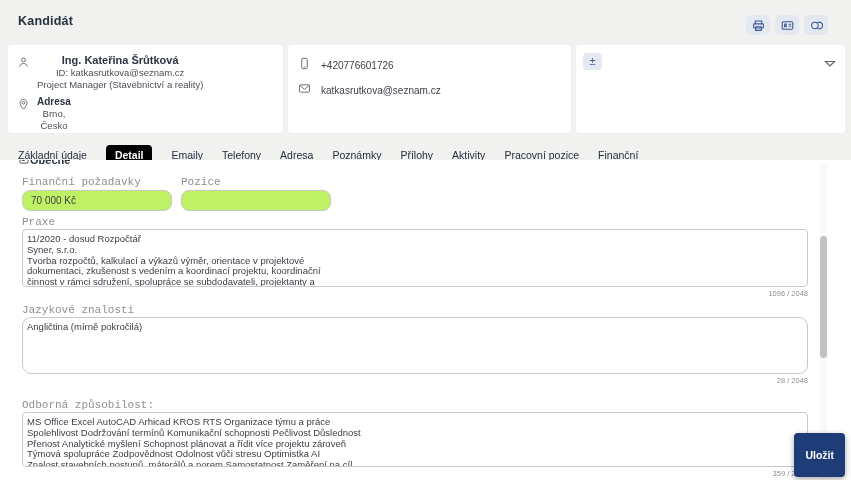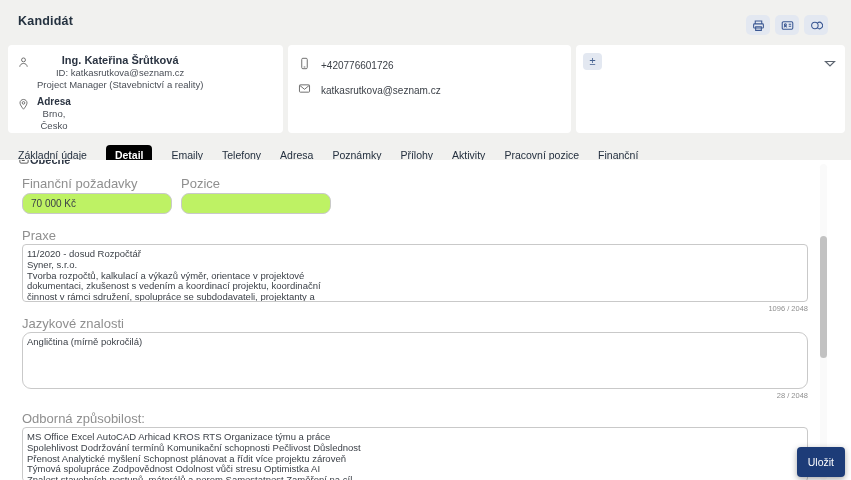--- a/index.html
+++ b/index.html
@@ -40,40 +40,40 @@
   .tab.active { background:#000000; color:#fff; padding:4px 9px; border-radius:4px; font-weight:bold; }
 
   
   .content { position:absolute; left:0; top:160px; right:0; bottom:0; background:#fff; overflow:hidden; }
   .section-head { margin:-7px 0 0 18px; display:flex; align-items:center; gap:0;
                   font-size:11px; font-weight:bold; color:#2b3442; }
   .section-head .ic { color:#555; }
 
   .fields-row { margin:9px 43px 0 22px; display:flex; gap:9px; }
   .field { display:flex; flex-direction:column; }
-  .flabel { font-size:13px; color:#8f8f8f; margin-bottom:2px; }
+  .flabel { font-size:11px; color:#8f8f8f; margin-bottom:2px;font-family:Liberation Mono, monospace; }
   .field input { width:150px; height:21px; border:1px solid #c9c9c9; border-radius:8px;
                  font-size:10px; color:#3c4148; padding:0 8px; font-family:inherit; background:#bef264; }
 
   .ta-group { margin:0 43px 0 22px; }
   .ta-group textarea { display:block; width:100%; border:1px solid #c9c9c9; border-radius:4px;
                        font-size:9.5px; line-height:10.8px; color:#3c4148; padding:4px 4px;
                        resize:none; font-family:inherit; overflow:hidden; background:#fff; }
   .counter { text-align:right; font-size:7.5px; color:#8f8f8f; margin-top:2px; height:9px; }
-  .mt-praxe { margin-top:12px; }
+  .mt-praxe { }
   .mt-std   { margin-top:1px; }
 
   
   .v-scrollbar { position:absolute; right:24px; top:4px; bottom:0; width:7px; background:#fafafa; border-radius:4px; }
   .v-thumb { position:absolute; left:0; top:72px; width:7px; height:122px; background:#c2c2c2; border-radius:4px; cursor:grab; }
 
   
   .save-btn { position:absolute; right:6px; bottom:3px; z-index:6; background:#1d3c78; color:#fff;
-              border:none; border-radius:4px; font-family:inherit; font-size:10.5px; font-weight:normal;
-              padding:9px 11px; cursor:pointer; box-shadow:0 2px 6px rgba(0,0,0,.35); }
+              border:none; border-radius:4px; font-family:inherit; font-size:10.5px; font-weight:bold;
+              padding:16px 11px; cursor:pointer; box-shadow:0 2px 6px rgba(0,0,0,.35); }
 </style>
 </head>
 <body>
 
 <div class="page">
 
   <div class="topbar">
     <div class="page-title">Kandidát</div>
     <div class="topbar-actions">
       <button class="icon-btn">

